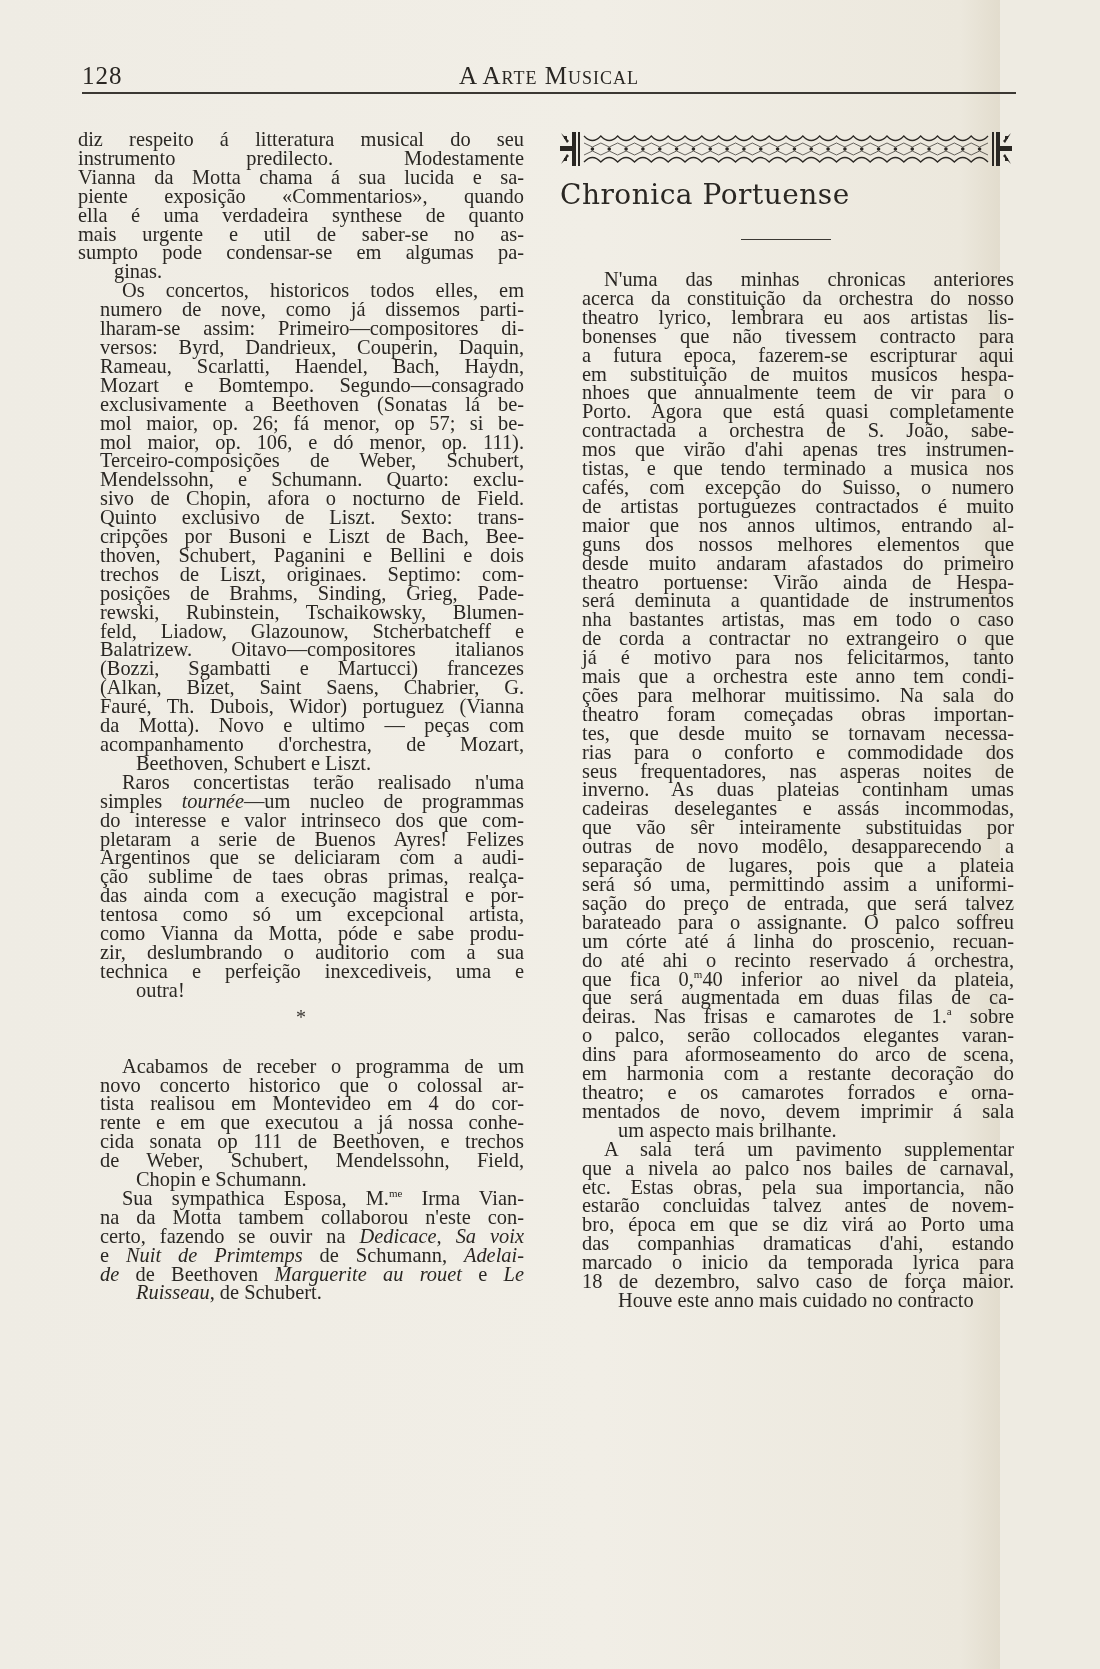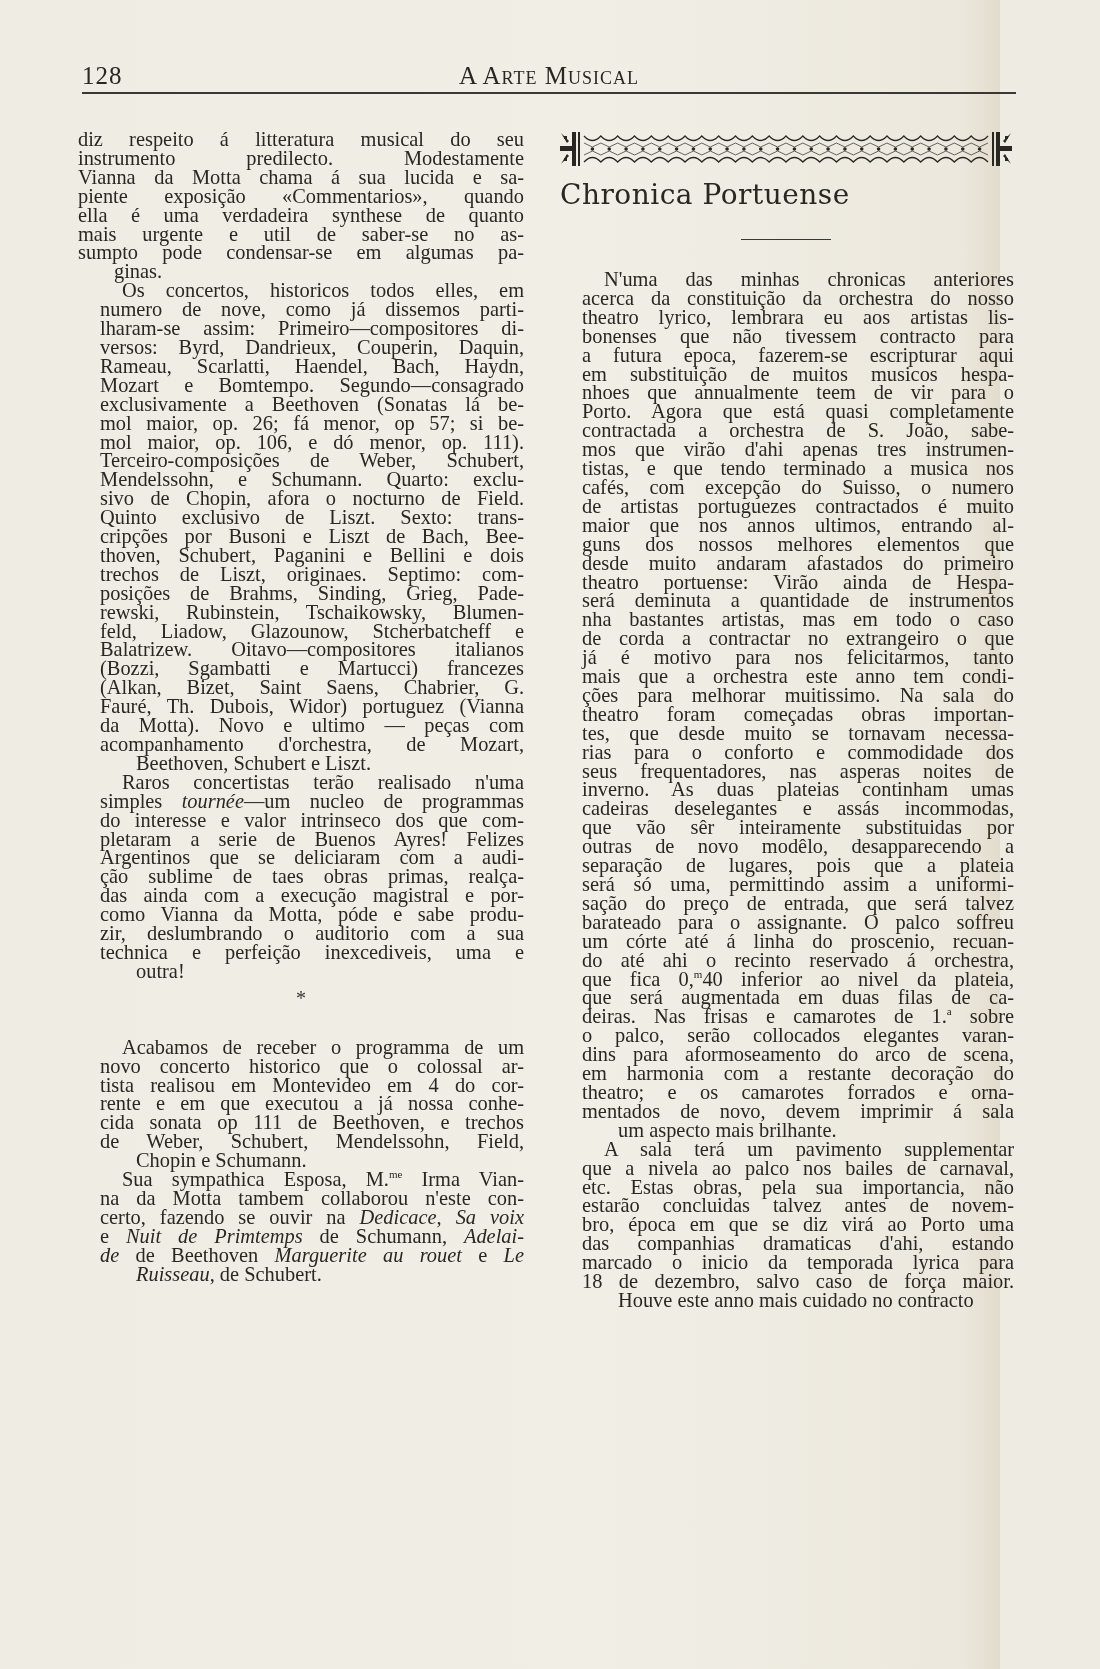--- a/index.html
+++ b/index.html
@@ -108,20 +108,21 @@
           <span class="line last">Beethoven, Schubert e Liszt.</span>
         </p>
         <p class="indent">
           <span class="line" style="padding-left: 22px;">Raros concertistas terão realisado n'uma</span>
           <span class="line">simples <em>tournée</em>—um nucleo de programmas</span>
           <span class="line">do interesse e valor intrinseco dos que com-</span>
           <span class="line">pletaram a serie de Buenos Ayres! Felizes</span>
           <span class="line">Argentinos que se deliciaram com a audi-</span>
           <span class="line">ção sublime de taes obras primas, realça-</span>
           <span class="line">das ainda com a execução magistral e por-</span>
+          <span class="line">tentosa como só um excepcional artista,</span>
           <span class="line">como Vianna da Motta, póde e sabe produ-</span>
           <span class="line">zir, deslumbrando o auditorio com a sua</span>
           <span class="line">technica e perfeição inexcediveis, uma e</span>
           <span class="line last">outra!</span>
         </p>
       </div>
     <div class="separator-star">*</div>
     <div id="left-paras-after">
         <p class="indent">
           <span class="line" style="padding-left: 22px;">Acabamos de receber o programma de um</span>

